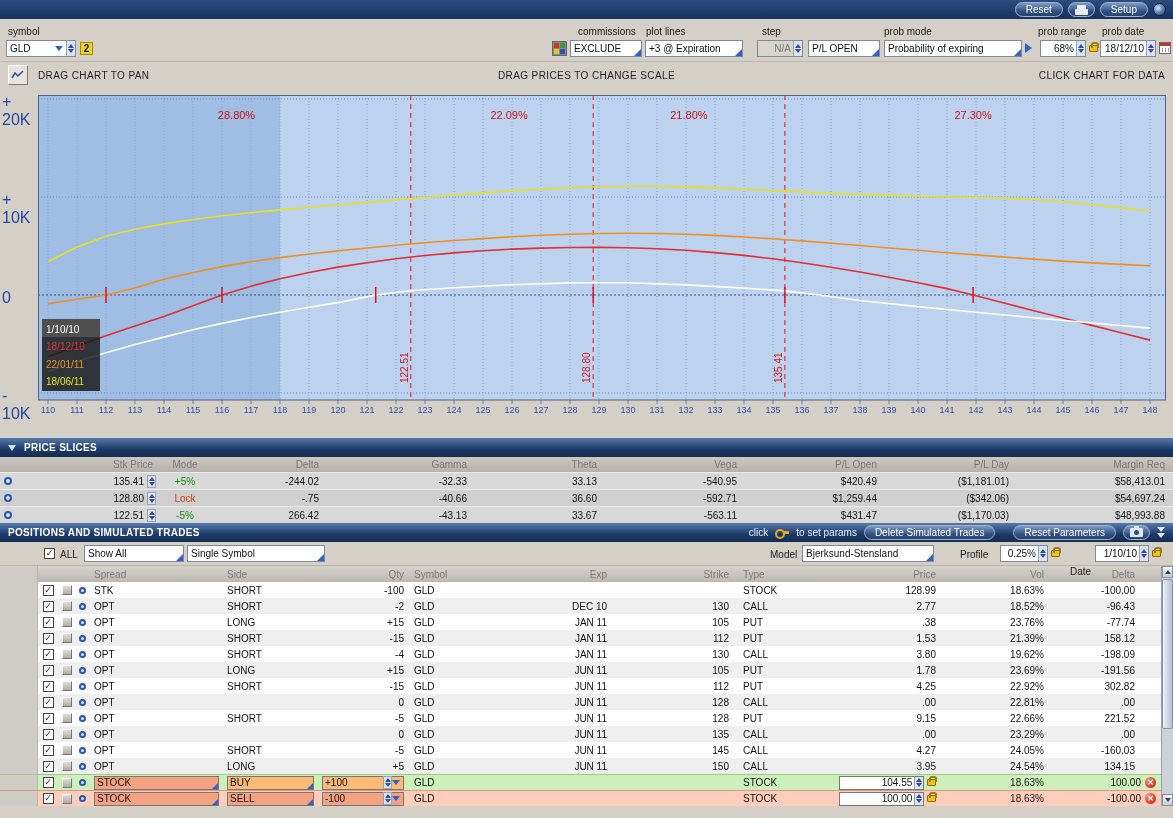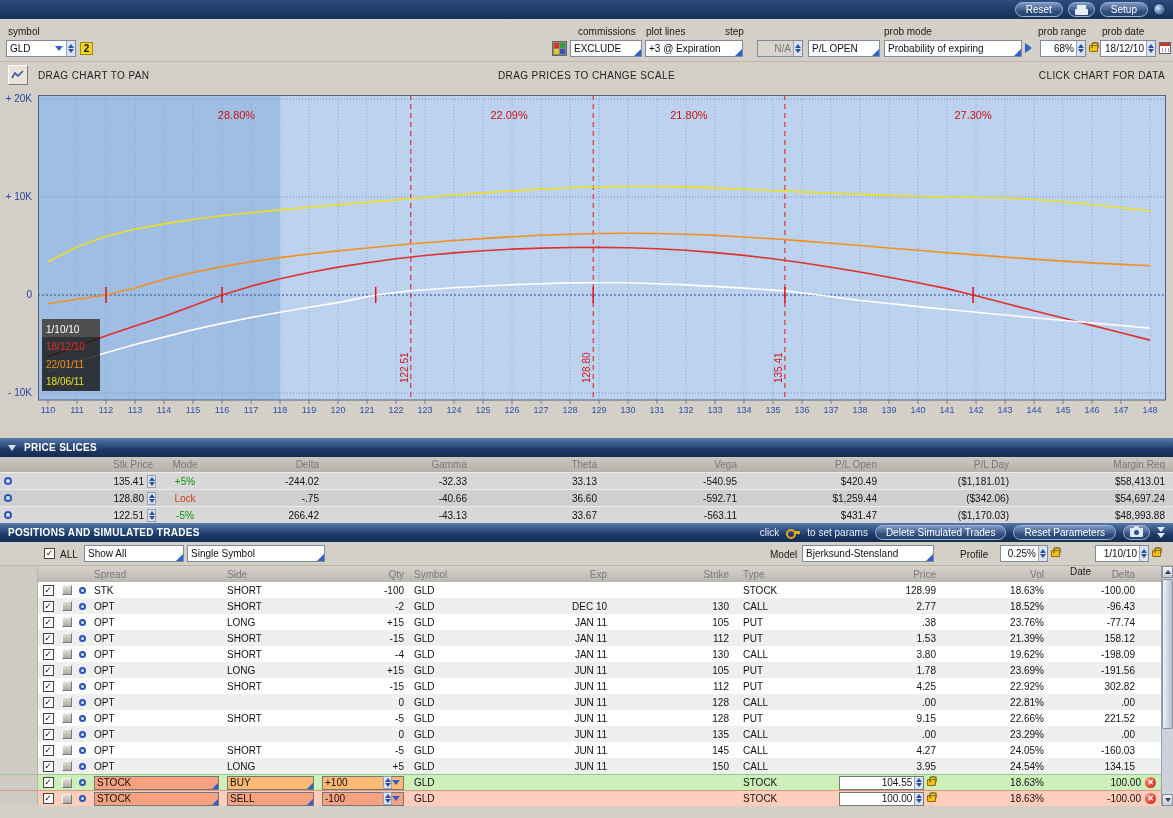--- a/index.html
+++ b/index.html
@@ -45,21 +45,21 @@
   .cal:after{content:'';position:absolute;top:5px;left:2px;width:7px;height:4px;background:repeating-linear-gradient(90deg,#99a 0 1px,transparent 1px 3px)}
   .playicon{position:absolute;width:0;height:0;border:5px solid transparent;border-right:none;border-left:7px solid #2f62c8}
 
   
   .hintbar{height:26px;position:relative}
   .chartbtn{position:absolute;left:8px;top:3px;width:20px;height:20px;background:#e8e4dc;border:1px solid;border-color:#fff #7a7a7a #7a7a7a #fff;display:flex;align-items:center;justify-content:center;cursor:pointer}
   .hint{position:absolute;top:8px;color:#222;letter-spacing:.4px;white-space:nowrap}
 
   
   .chartwrap{position:relative;height:350px}
-  .ylabel{position:absolute;left:2px;width:30px;text-align:right;color:#2646a0;font-size:10px}
+  .ylabel{position:absolute;left:2px;width:30px;color:#2646a0;font-size:16px}
 
   
   .sec{height:19px;background:linear-gradient(#567aab,#1c3a68 60%,#142c50);display:flex;align-items:center;color:#fff;padding:0 8px;gap:8px}
   .sec .title{font-weight:bold;letter-spacing:.3px;white-space:nowrap}
   .sec .btns{margin-left:auto;display:flex;gap:7px;align-items:center}
   .collapse{width:0;height:0;border:4px solid transparent;border-bottom:none;border-top:6px solid #cfe0f4}
   .hinttext{color:#e8eef8;white-space:nowrap}
   .keyic{display:inline-block;width:14px;height:9px;position:relative}
   .keyic:before{content:'';position:absolute;left:0;top:1px;width:6px;height:6px;border:2px solid #e8a820;border-radius:50%}
   .keyic:after{content:'';position:absolute;left:8px;top:3px;width:6px;height:3px;background:#e8a820}
@@ -161,21 +161,21 @@
     <span>EXCLUDE</span>
       <span class="corner"></span>
   </div>
 
   <span class="slabel" style="left:646px;top:7px">plot lines</span>
   <div class="ddbox" style="left:645px;top:21px;width:98px">
     <span>+3 @ Expiration</span>
       <span class="corner"></span>
   </div>
 
-  <span class="slabel" style="left:725px;top:7px">step</span>
+  <span class="slabel" style="left:762px;top:7px">step</span>
   <div class="spinbox disabled" style="left:757px;top:21px;width:46px">
     <span>N/A</span>
       <span class="spincol">
         <i class="up"></i>
         <i class="dn"></i>
       </span>
   </div>
 
   <div class="ddbox" style="left:808px;top:21px;width:72px">
     <span>P/L OPEN</span>
@@ -466,21 +466,21 @@
       <div class="sc num last">$48,993.88</div>
     </div>
   </div>
 
 <div class="sec">
   <span class="title">POSITIONS AND SIMULATED TRADES</span>
   <div class="btns">
     <span class="hinttext">click</span>
     <span class="keyic"></span>
     <span class="hinttext">to set params</span>
-    <div style="display:flex;gap:7px">
+    <div style="display:flex;gap:18px">
         <div class="pill">Delete Simulated Trades</div>
         <div class="pill">Reset Parameters</div>
       </div>
     <div class="pill iconpill">
         <span class="camic"></span>
       </div>
     <span class="chev">
         <i></i>
         <i></i>
       </span>

